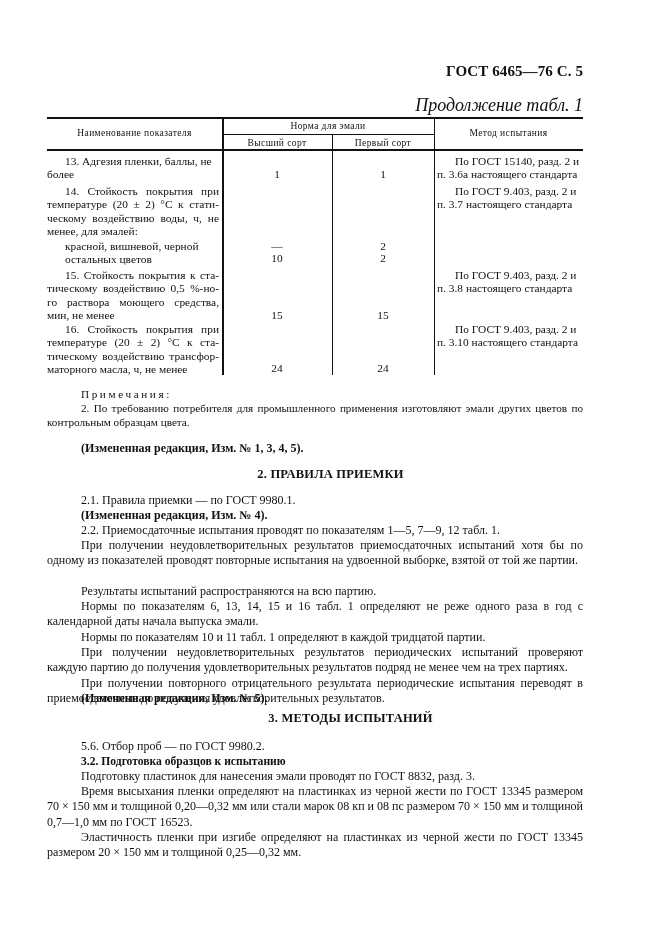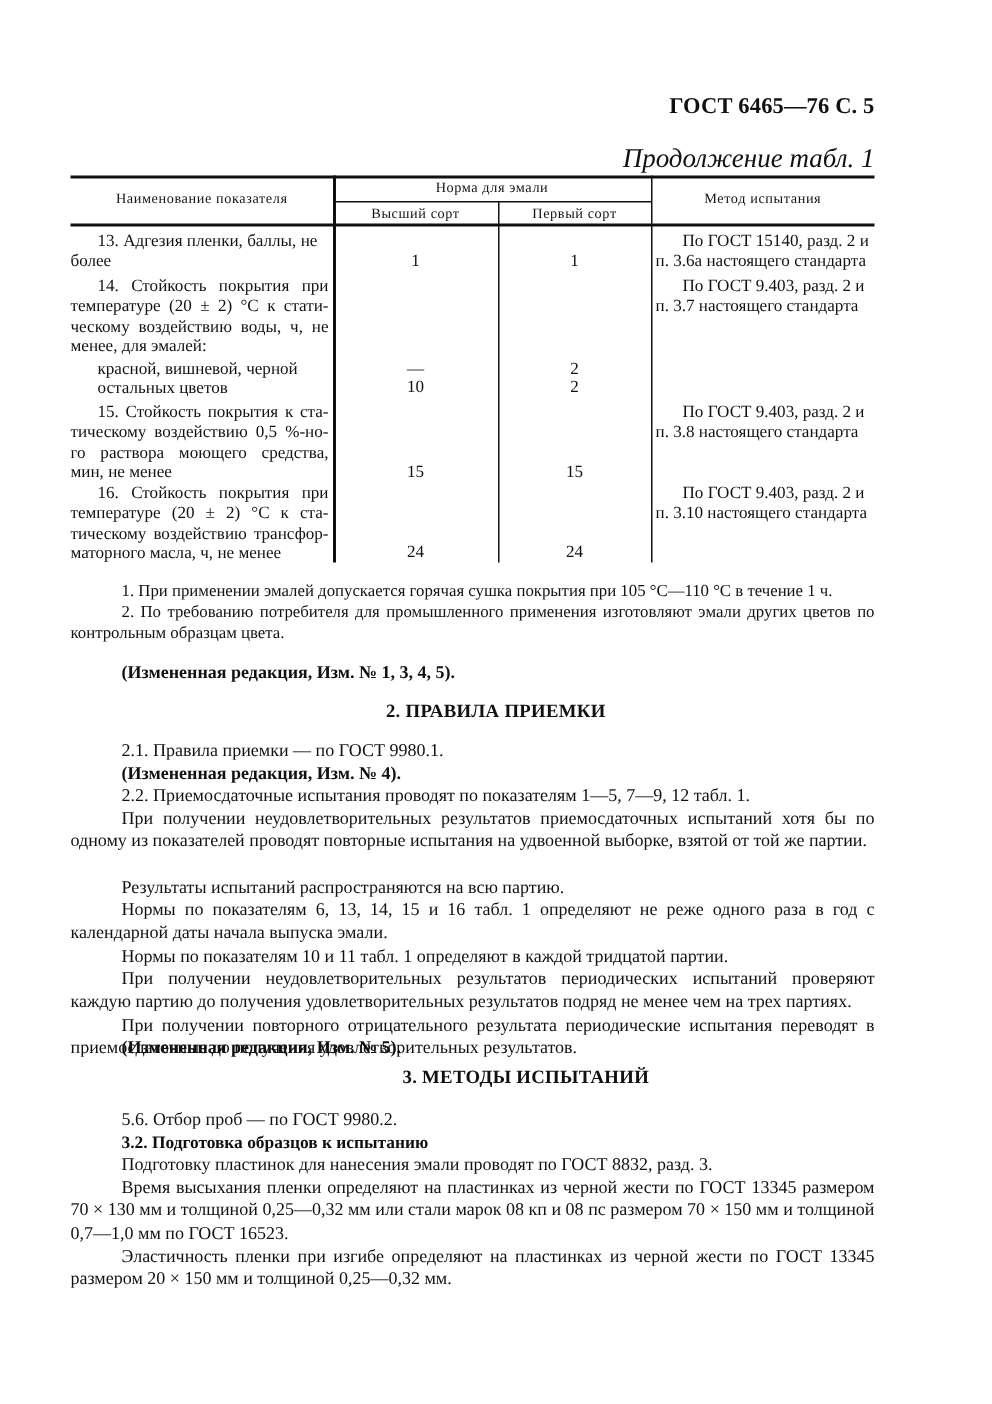--- a/index.html
+++ b/index.html
@@ -104,21 +104,21 @@
   </div>
   <div class="cell ctr" style="left:222px; width:110px; top:362px;">24</div>
   <div class="cell ctr" style="left:332px; width:102px; top:362px;">24</div>
   <div class="cell" style="left:437px; width:146px; top:323px;">
     <div style="text-indent:18px;">По ГОСТ 9.403, разд. 2 и</div>
     <div>п. 3.10 настоящего стандарта</div>
   </div>
 </div>
 
 <div class="notes" style="top:387px;">
-  <div style="text-indent:34px;">1. При применении эмалей допускается горячая сушка покрытия при 105 °С—110 °С в течение 1 ч.</div>
+  <div class="spaced" style="padding-left:34px;">Примечания:</div>
   <div style="text-indent:34px;">2. По требованию потребителя для промышленного применения изготовляют эмали других цветов по контрольным образцам цвета.</div>
 </div>
 
 <div class="para bold" style="top:441px; padding-left:34px; width:502px;">(Измененная редакция, Изм. № 1, 3, 4, 5).</div>
 
 <div class="sec-title" style="top:467px;">2. ПРАВИЛА ПРИЕМКИ</div>
 
 <div class="para ind" style="top:493px;">2.1. Правила приемки — по ГОСТ 9980.1.</div>
 <div class="para bold ind" style="top:508px;">(Измененная редакция, Изм. № 4).</div>
 <div class="para ind" style="top:523px;">2.2. Приемосдаточные испытания проводят по показателям 1—5, 7—9, 12 табл. 1.</div>
@@ -128,14 +128,14 @@
 <div class="para ind" style="top:630px;">Нормы по показателям 10 и 11 табл. 1 определяют в каждой тридцатой партии.</div>
 <div class="para ind" style="top:645px;">При получении неудовлетворительных результатов периодических испытаний проверяют каждую партию до получения удовлетворительных результатов подряд не менее чем на трех партиях.</div>
 <div class="para ind" style="top:676px;">При получении повторного отрицательного результата периодические испытания переводят в приемосдаточные до получения удовлетворительных результатов.</div>
 <div class="para bold ind" style="top:691px;">(Измененная редакция, Изм. № 5).</div>
 
 <div class="sec-title" style="top:711px;margin-left:20px;">3. МЕТОДЫ ИСПЫТАНИЙ</div>
 
 <div class="para ind" style="top:739px;">5.6. Отбор проб — по ГОСТ 9980.2.</div>
 <div class="para bold ind" style="top:754px; font-size:11.6px;">3.2. Подготовка образцов к испытанию</div>
 <div class="para ind" style="top:769px;">Подготовку пластинок для нанесения эмали проводят по ГОСТ 8832, разд. 3.</div>
-<div class="para ind" style="top:784px;">Время высыхания пленки определяют на пластинках из черной жести по ГОСТ 13345 размером 70 × 130 мм и толщиной 0,25—0,32 мм или стали марок 08 кп и 08 пс размером 70 × 150 мм и толщиной 0,7—1,0 мм по ГОСТ 16523.</div>
+<div class="para ind" style="top:784px;">Время высыхания пленки определяют на пластинках из черной жести по ГОСТ 13345 размером 70 × 150 мм и толщиной 0,20—0,32 мм или стали марок 08 кп и 08 пс размером 70 × 150 мм и толщиной 0,7—1,0 мм по ГОСТ 16523.</div>
 <div class="para ind" style="top:830px;">Эластичность пленки при изгибе определяют на пластинках из черной жести по ГОСТ 13345 размером 20 × 150 мм и толщиной 0,25—0,32 мм.</div>
 
 </body></html>

